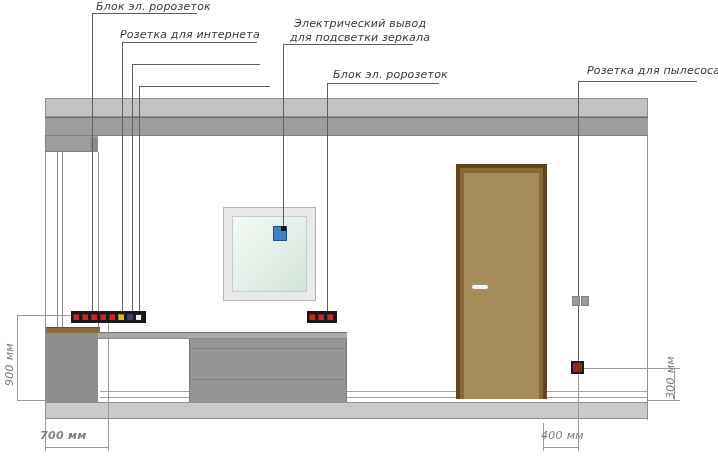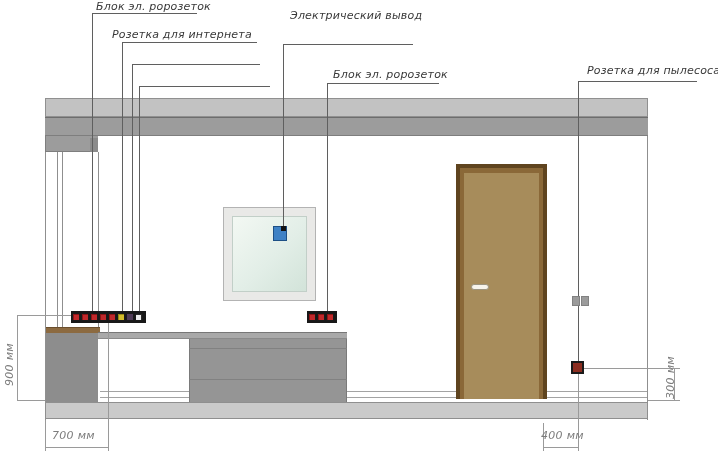--- a/index.html
+++ b/index.html
@@ -101,36 +101,37 @@
 
   <div class="abs" style="left:273px;top:226px;width:14px;height:15px;background:#3e81c5;border:1px solid #1d4f85;box-sizing:border-box;"></div>
   <div class="abs" style="left:281px;top:226px;width:5px;height:5px;background:#111111;"></div>
 
   <div class="abs" style="left:572px;top:296px;width:8px;height:10px;background:#9b9b9b;border:1px solid #828282;box-sizing:border-box;"></div>
   <div class="abs" style="left:581px;top:296px;width:8px;height:10px;background:#9b9b9b;border:1px solid #828282;box-sizing:border-box;"></div>
 
   <div class="abs" style="left:571px;top:361px;width:13px;height:13px;background:#8c2d20;border:2px solid #1a1a1a;box-sizing:border-box;"></div>
 
   <div class="lbl" style="left:96px;top:0px;">Блок эл. ророзеток</div>
-  <div class="lbl" style="left:112px;top:28px;">Розетка для интернета</div>
-  <div class="lbl" style="left:290px;top:9px;text-align:center;">
+  <div class="lbl" style="left:120px;top:28px;">Розетка для интернета</div>
+  <div class="lbl" style="left:290px;top:17px;text-align:center;">
     <div>Электрический вывод</div>
+    <div>для подсветки зеркала</div>
   </div>
   <div class="lbl" style="left:333px;top:68px;">Блок эл. ророзеток</div>
   <div class="lbl" style="left:587px;top:64px;">Розетка для пылесоса</div>
 
   <div class="dimline" style="left:17px;top:315px;width:1px;height:86px;"></div>
   <div class="dimline" style="left:17px;top:315px;width:54px;height:1px;"></div>
   <div class="dimline" style="left:17px;top:400px;width:28px;height:1px;"></div>
   <div class="dim dim-rot" style="left:3px;top:386px;">900 мм</div>
 
   <div class="dimline" style="left:45px;top:447px;width:64px;height:1px;"></div>
   <div class="dimline" style="left:45px;top:420px;width:1px;height:31px;"></div>
   <div class="dimline" style="left:108px;top:323px;width:1px;height:128px;"></div>
-  <div class="dim" style="left:52px;top:429px;">700 мм</div>
+  <div class="dim" style="left:40px;top:429px;font-weight:bold;">700 мм</div>
 
   <div class="dimline" style="left:543px;top:447px;width:36px;height:1px;"></div>
   <div class="dimline" style="left:543px;top:423px;width:1px;height:28px;"></div>
   <div class="dimline" style="left:578px;top:374px;width:1px;height:77px;"></div>
   <div class="dim" style="left:541px;top:429px;">400 мм</div>
 
   <div class="dimline" style="left:674px;top:368px;width:1px;height:33px;"></div>
   <div class="dimline" style="left:584px;top:368px;width:96px;height:1px;"></div>
   <div class="dimline" style="left:648px;top:400px;width:32px;height:1px;"></div>
   <div class="dim dim-rot" style="left:664px;top:399px;">300 мм</div>

